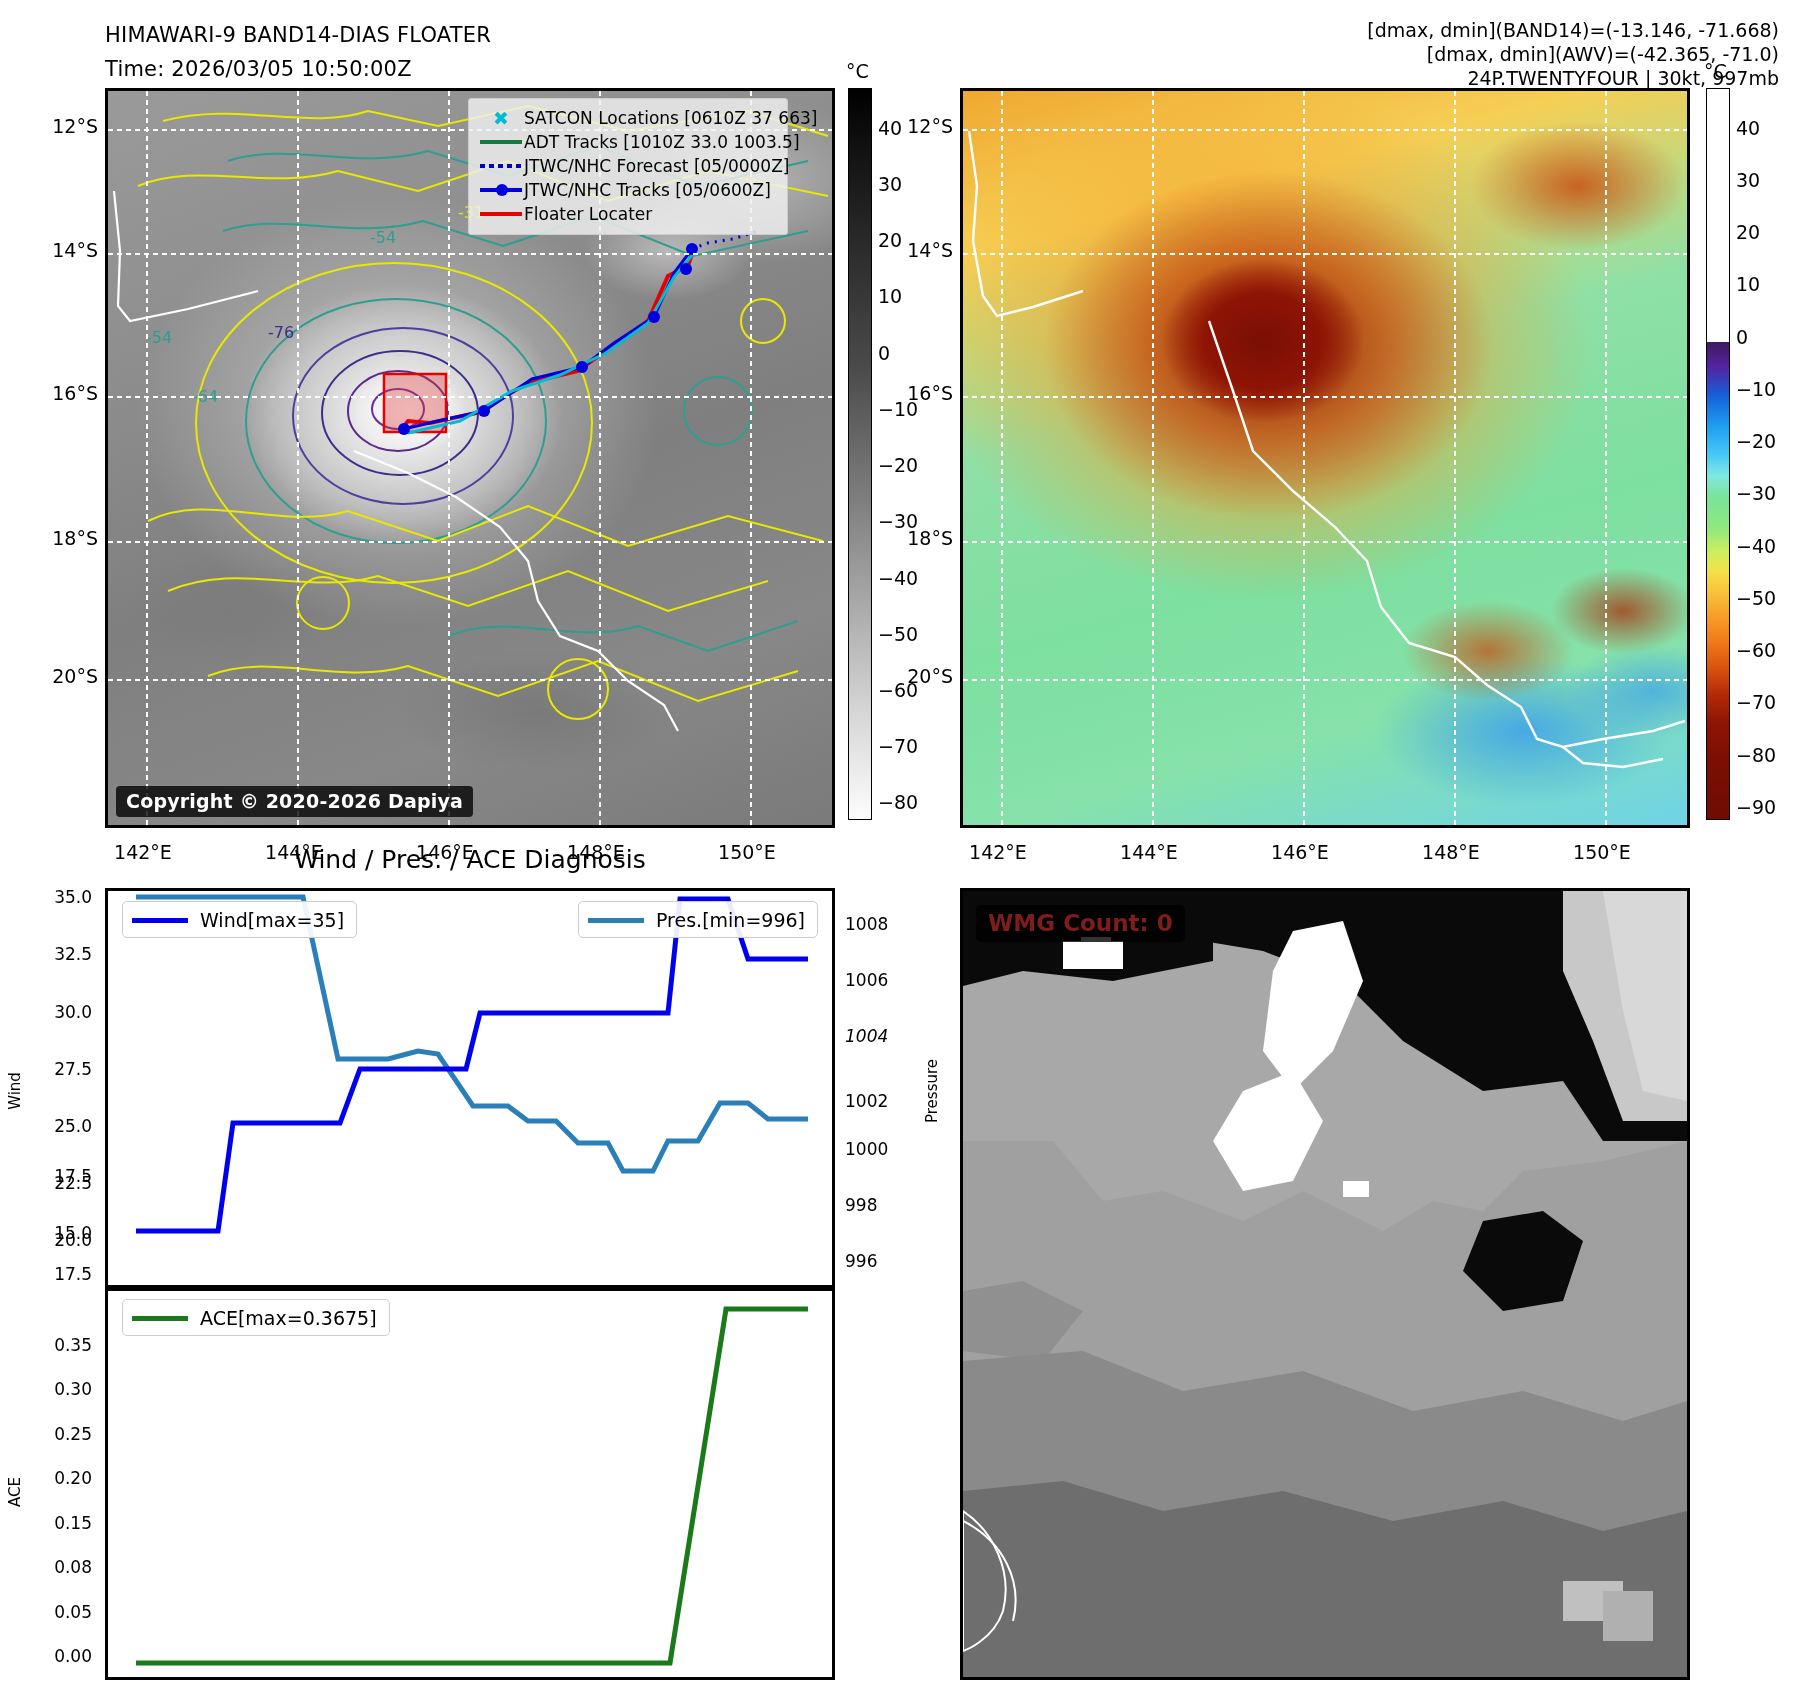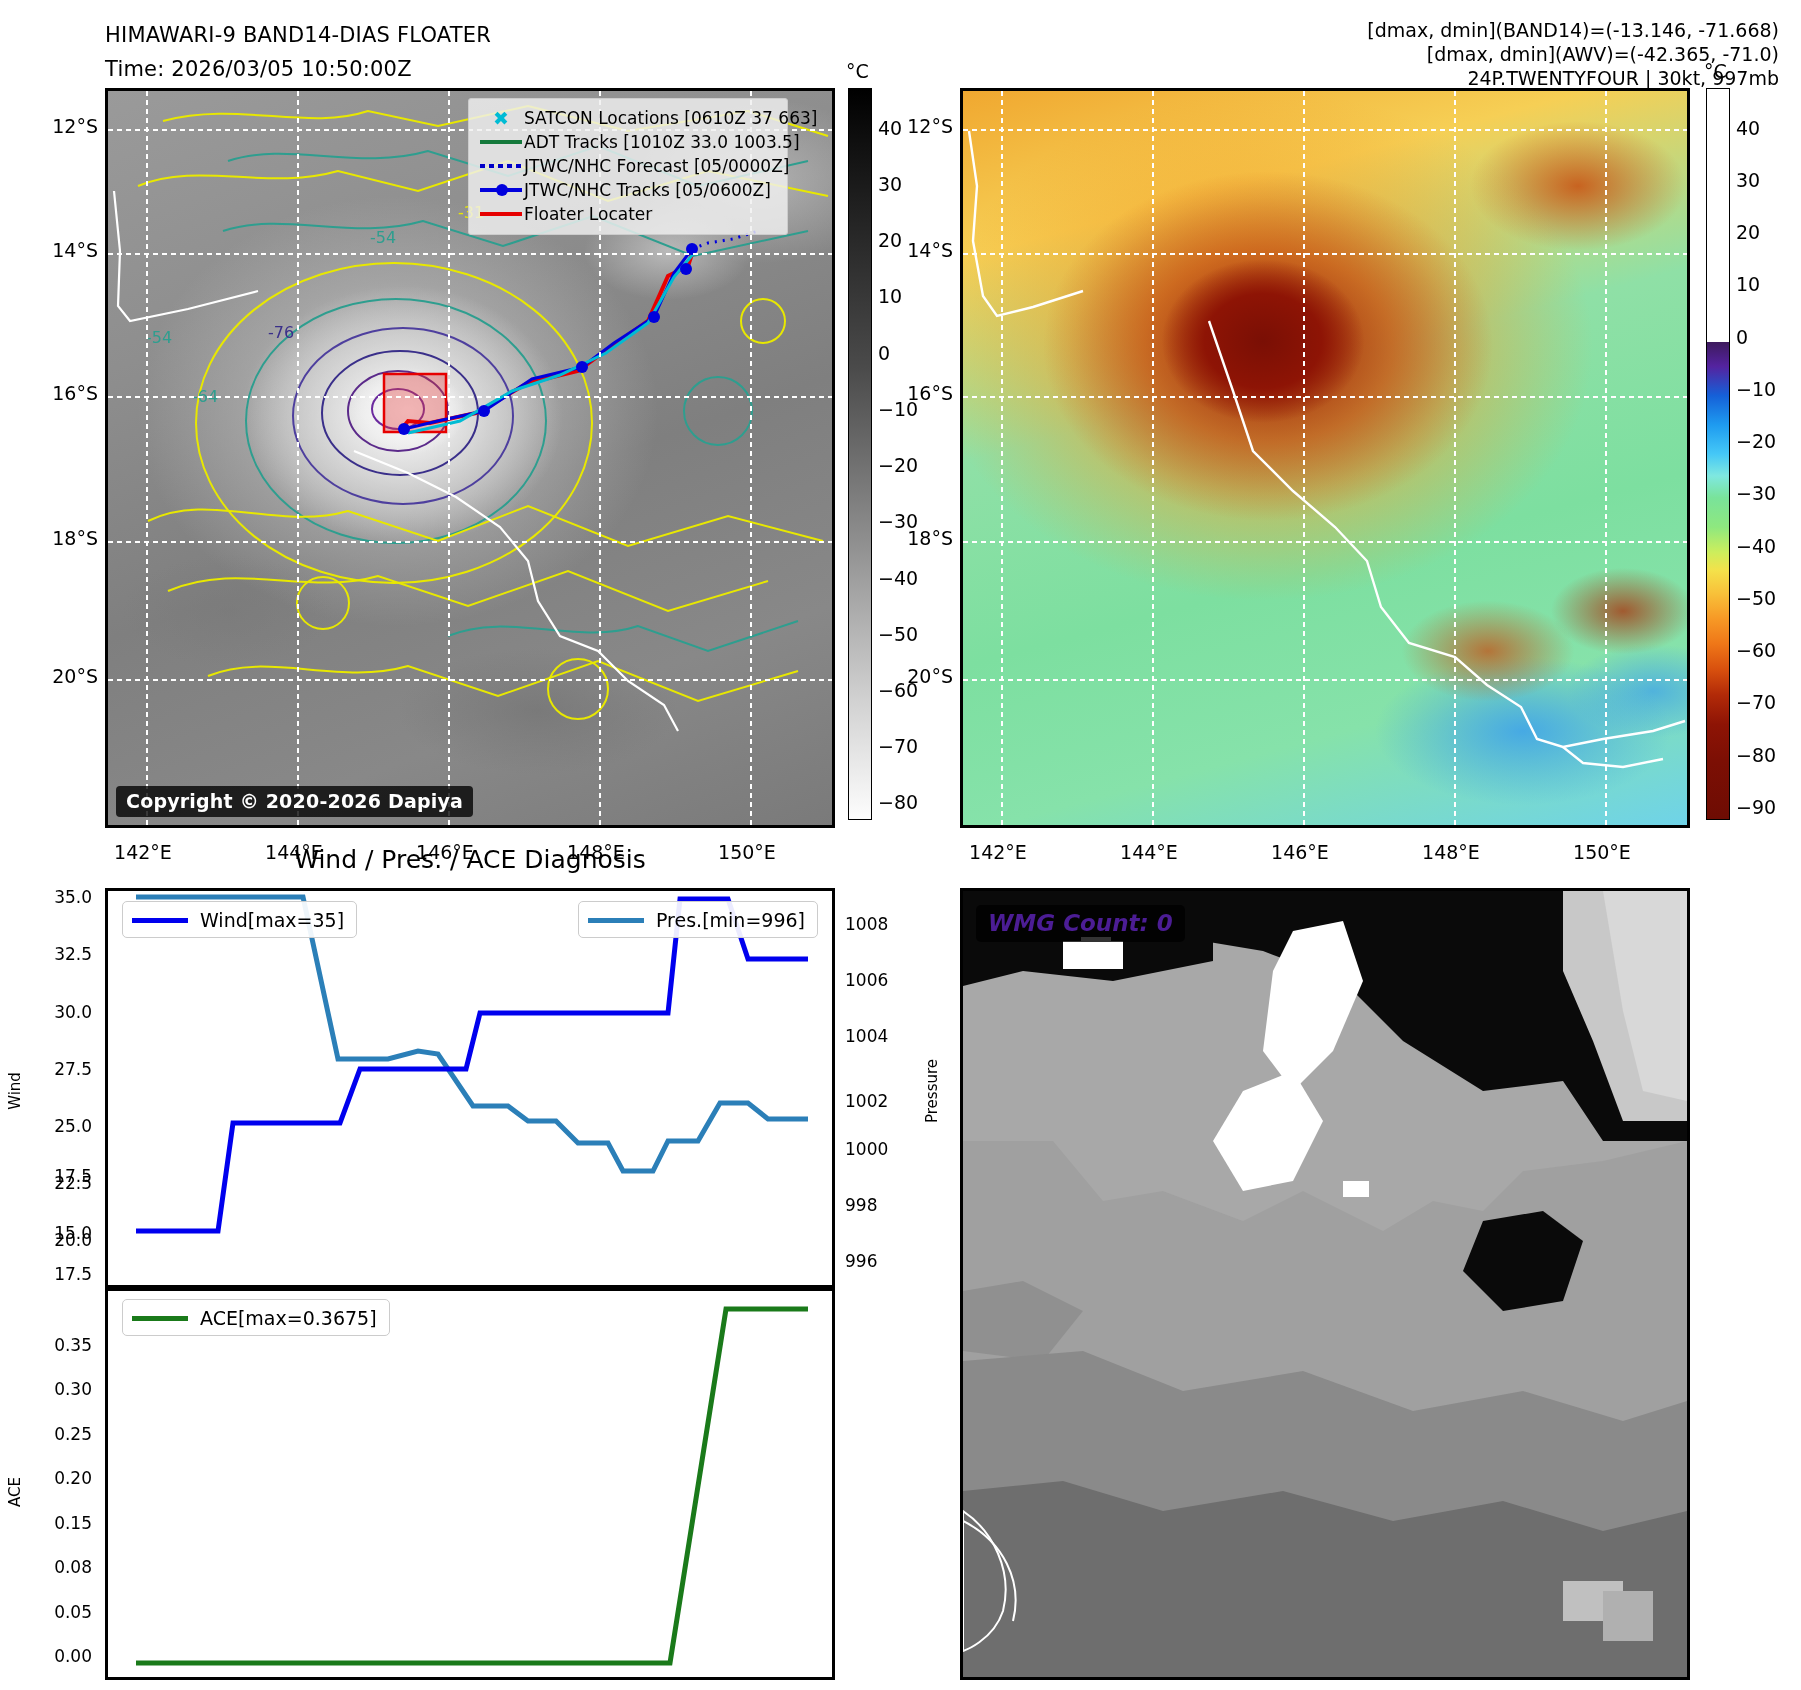--- a/index.html
+++ b/index.html
@@ -90,22 +90,22 @@
   #panel3{left:105px;top:888px;width:730px;height:400px;background:#fff;}
   #panel4{left:105px;top:1288px;width:730px;height:392px;background:#fff;}
   .plot-legend{position:absolute;background:rgba(255,255,255,.92);border:1px solid #ccc;
      border-radius:5px;padding:7px 12px 6px 9px;display:flex;align-items:center;font-size:19px;white-space:nowrap;}
   .pl-line{width:56px;height:5px;margin-right:12px;display:inline-block;}
   .ylab{position:absolute;font-size:15px;transform-origin:center;white-space:nowrap;}
   .tick-lab{position:absolute;font-size:17px;transform:translateY(-50%);text-align:right;white-space:nowrap;}
 
   
   #panel5{left:960px;top:888px;width:730px;height:792px;background:#9c9c9c;}
-  #wmg-badge{left:13px;top:14px;background:rgba(0,0,0,.8);color:#4c1d95;font-weight:bold;
-     font-size:23px;padding:5px 12px 6px 12px;border-radius:5px;font-style:italic;}
+  #wmg-badge{left:13px;top:14px;background:rgba(0,0,0,.8);color:#7f1d1d;font-weight:bold;
+     font-size:23px;padding:5px 12px 6px 12px;border-radius:5px;}
 </style>
 </head>
 <body>
 
 <div class="abs" id="title-block">
   <div>HIMAWARI-9 BAND14-DIAS FLOATER</div>
   <div>Time: 2026/03/05 10:50:00Z</div>
 </div>
 
 <div class="abs" id="header-right">
@@ -329,21 +329,21 @@
   <div class="tick-lab" style="top:386px;width:72px;">17.5</div>
 </div>
 <div class="abs" style="left:20px;top:1288px;width:82px;">
   <div class="tick-lab" style="top:-112px;width:72px;">17.5</div>
   <div class="tick-lab" style="top:-55px; width:72px;">15.0</div>
 </div>
 
 <div class="abs" style="left:845px;top:888px;width:90px;height:400px;">
   <div class="tick-lab" style="top:36px; width:78px;text-align:left;">1008</div>
   <div class="tick-lab" style="top:92px; width:78px;text-align:left;">1006</div>
-  <div class="tick-lab" style="top:148px;width:78px;text-align:left;">1004</div>
+  <div class="tick-lab" style="top:148px;width:78px;text-align:left;font-style:italic;">1004</div>
   <div class="tick-lab" style="top:213px;width:78px;text-align:left;">1002</div>
   <div class="tick-lab" style="top:261px;width:78px;text-align:left;">1000</div>
   <div class="tick-lab" style="top:317px;width:78px;text-align:left;">998</div>
   <div class="tick-lab" style="top:373px;width:78px;text-align:left;">996</div>
 </div>
 
 <div class="abs panel" id="panel4">
   <svg width="724" height="386" style="position:absolute;left:0;top:0">
     <polyline fill="none" stroke="#1a7a1a" stroke-width="5" points="28,372 110,372 200,372 300,372 400,372 470,372 540,372 562,372 618,18 660,18 700,18"></polyline>
   </svg>

